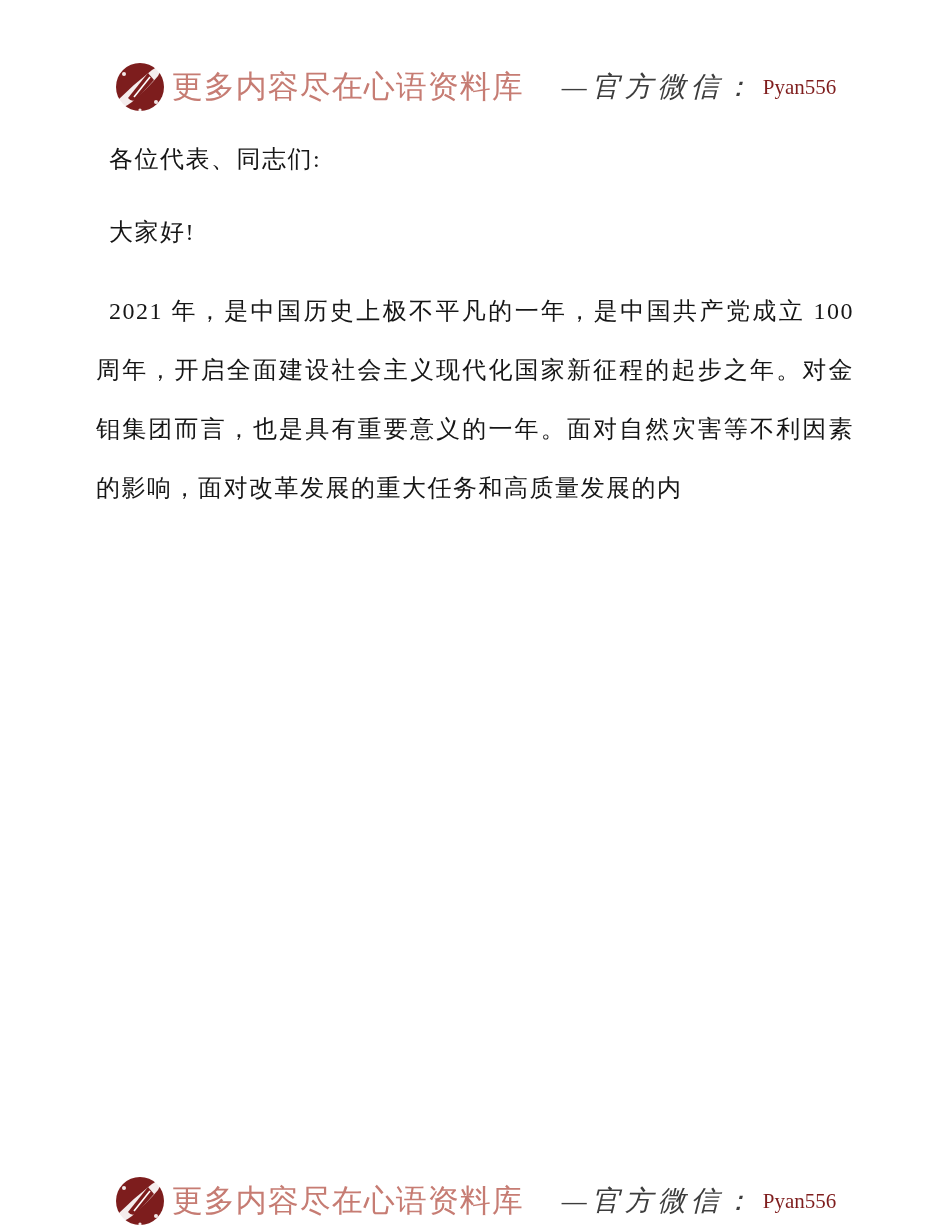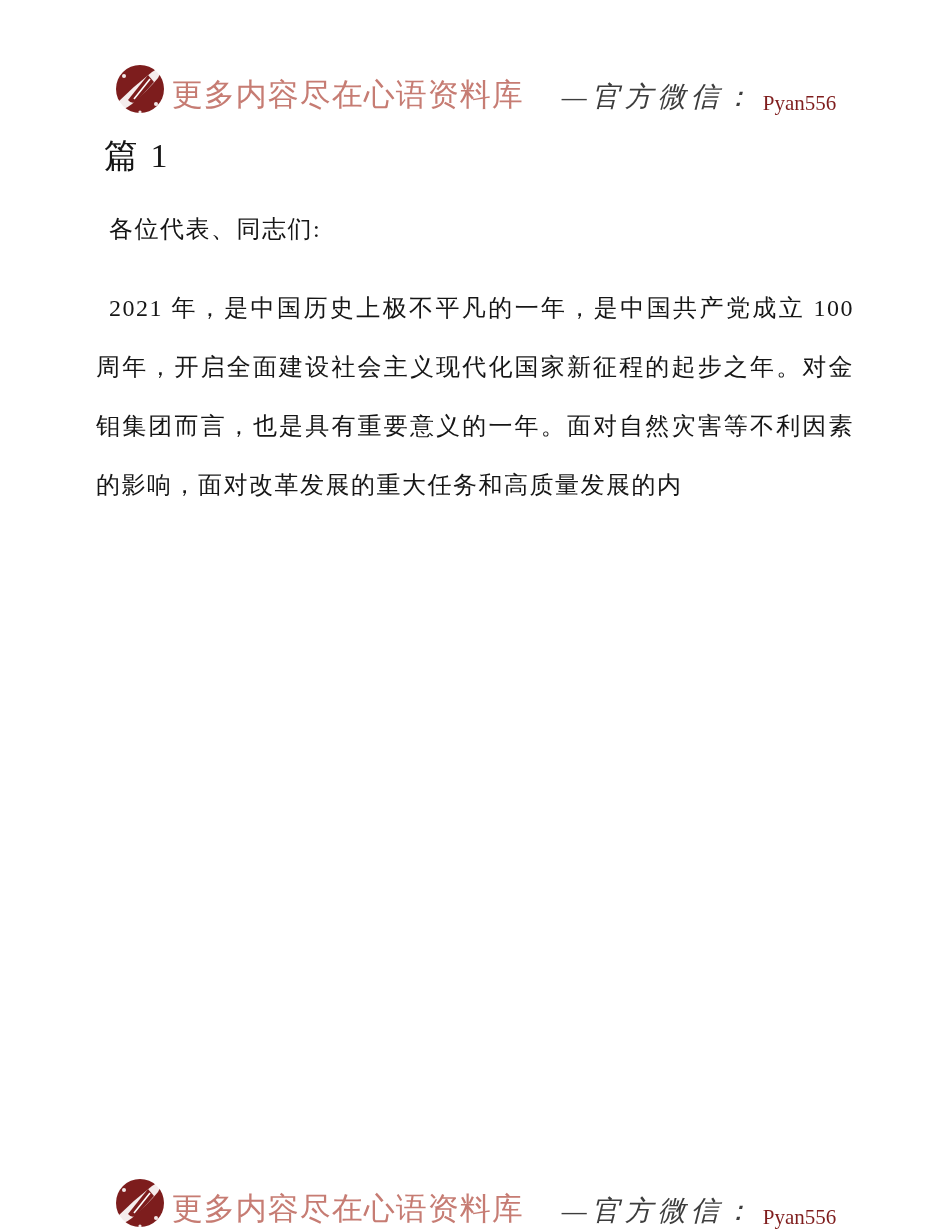--- a/index.html
+++ b/index.html
@@ -9,21 +9,21 @@
     height: 1230px;
     overflow: hidden;
     font-family: "Liberation Serif", "DejaVu Serif", serif;
     display: flex;
     flex-direction: column;
   }
 
   
   .watermark {
     display: flex;
-    align-items: flex-end;
+    align-items: center;
     justify-content: center;
     gap: 6px;
     height: 58px;
     flex: 0 0 auto;
   }
   .watermark.top { margin-top: 58px; }
   .watermark.bottom { margin-top: 8px; }
   .wm-logo { width: 52px; height: 54px; flex: 0 0 auto; }
   .wm-brand {
     font-size: 31px;
@@ -81,22 +81,22 @@
     <circle cx="10" cy="14" r="2" fill="#ffffff" opacity="0.9"></circle>
     <circle cx="42" cy="42" r="2" fill="#ffffff" opacity="0.9"></circle>
     <circle cx="26" cy="50" r="1.6" fill="#ffffff" opacity="0.9"></circle>
   </svg>
   <span class="wm-brand">更多内容尽在心语资料库</span>
   <span class="wm-label">—官方微信：</span>
   <span class="wm-id">Pyan556</span>
 </div>
 
 <main>
-  <h2 class="section-title">篇 1</h2>
   <p class="doc-par tight">各位代表、同志们:</p>
+  <p class="doc-par tight">大家好!</p>
   <p class="doc-par" style="margin-top:20px">2021 年，是中国历史上极不平凡的一年，是中国共产党成立 100 周年，开启全面建设社会主义现代化国家新征程的起步之年。对金钼集团而言，也是具有重要意义的一年。面对自然灾害等不利因素的影响，面对改革发展的重大任务和高质量发展的内</p>
 </main>
 
 <div class="watermark bottom">
   <svg class="wm-logo" viewBox="0 0 52 54" aria-hidden="true">
     <circle cx="26" cy="27" r="24" fill="#7d1d1d"></circle>
     <path d="M4 40 Q 20 24 38 10 Q 46 5 50 4 L 44 16 Q 34 28 18 42 Q 10 48 6 48 Z" fill="#ffffff" opacity="0.92"></path>
     <path d="M14 38 L34 13 L40 20 L22 40 Q 17 42 14 38 Z" fill="#7d1d1d"></path>
     <line x1="20" y1="37" x2="36" y2="17" stroke="#ffffff" stroke-width="1.6"></line>
     <circle cx="10" cy="14" r="2" fill="#ffffff" opacity="0.9"></circle>

